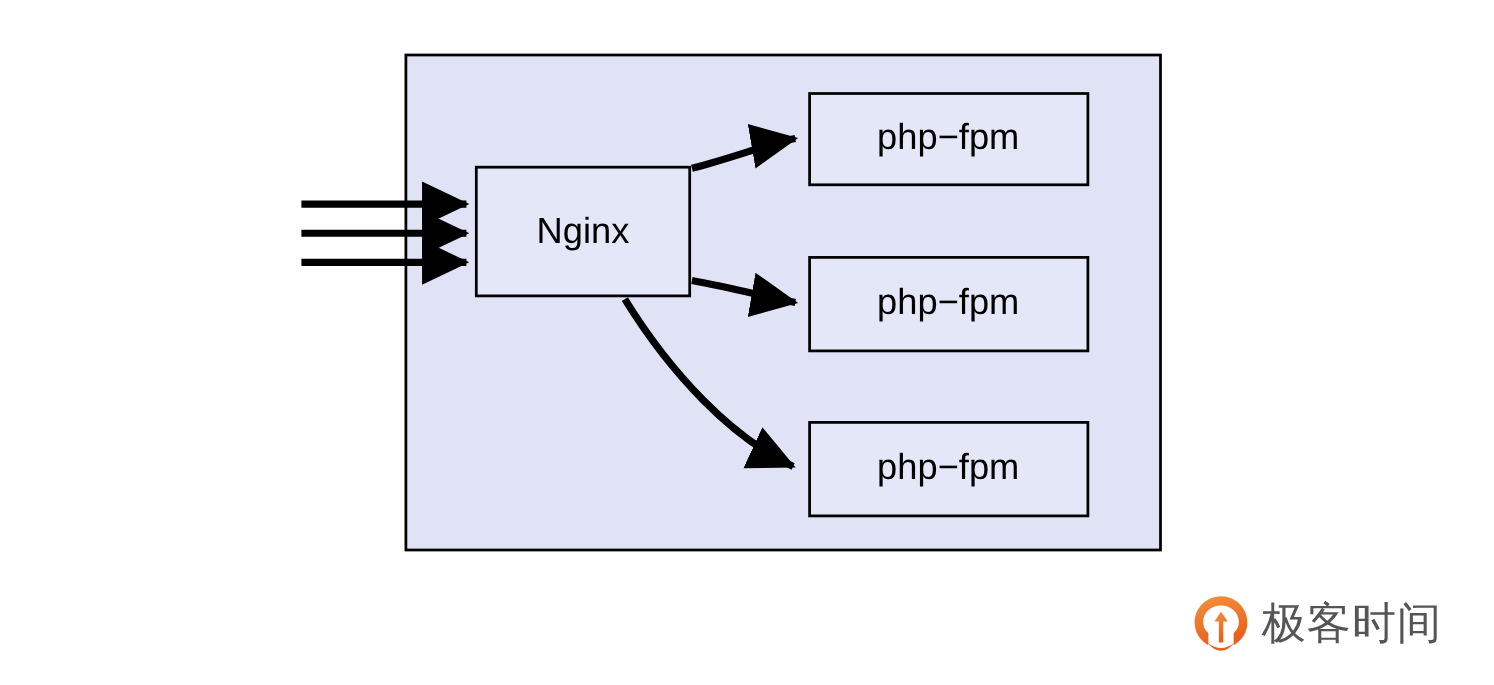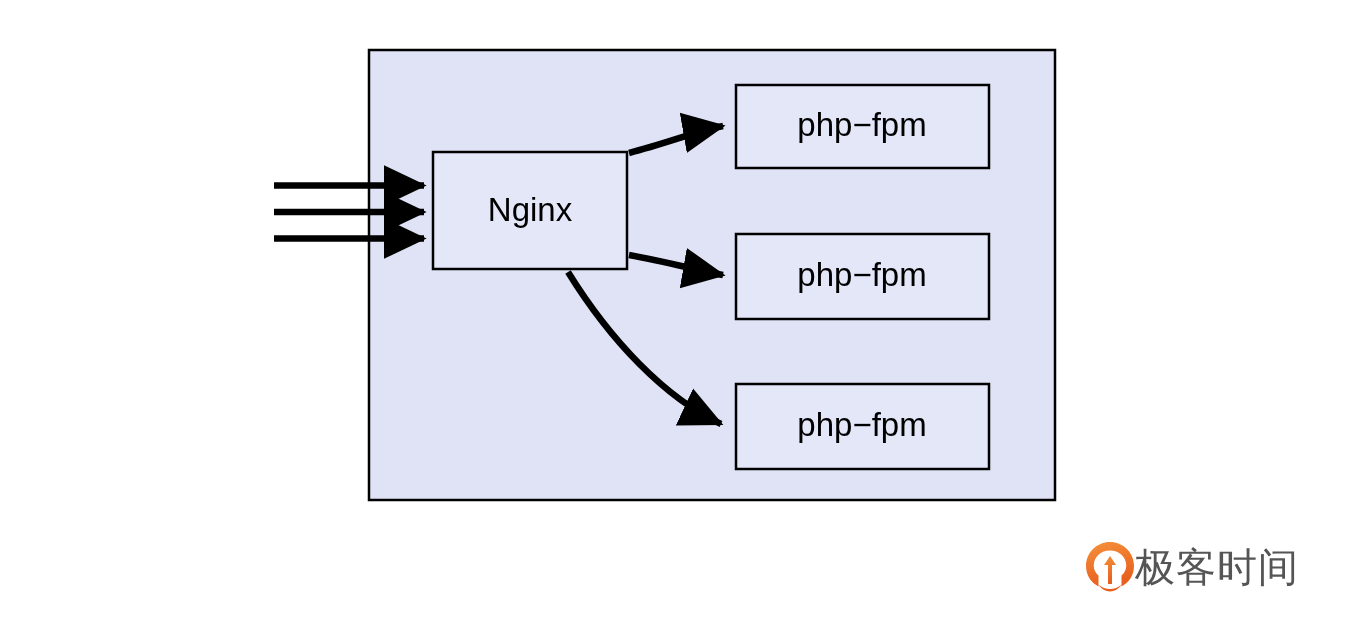--- a/index.html
+++ b/index.html
@@ -28,20 +28,21 @@
     font-family: "Liberation Sans", sans-serif;
     font-size: 33px;
     fill: #000000;
     text-anchor: middle;
     dominant-baseline: middle;
   }
   .brand {
     position: absolute;
     display: flex;
     align-items: center;
+    gap: 12px;
   }
   .brand-mark {
     width: 50px;
     height: 52px;
     flex: 0 0 auto;
   }
   .brand-text {
     font-size: 40px;
     line-height: 1;
     color: #555555;

